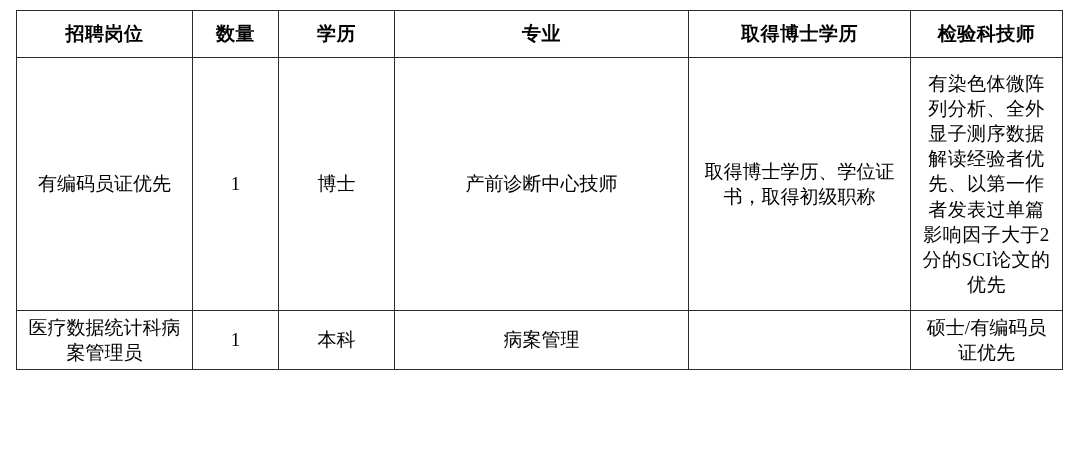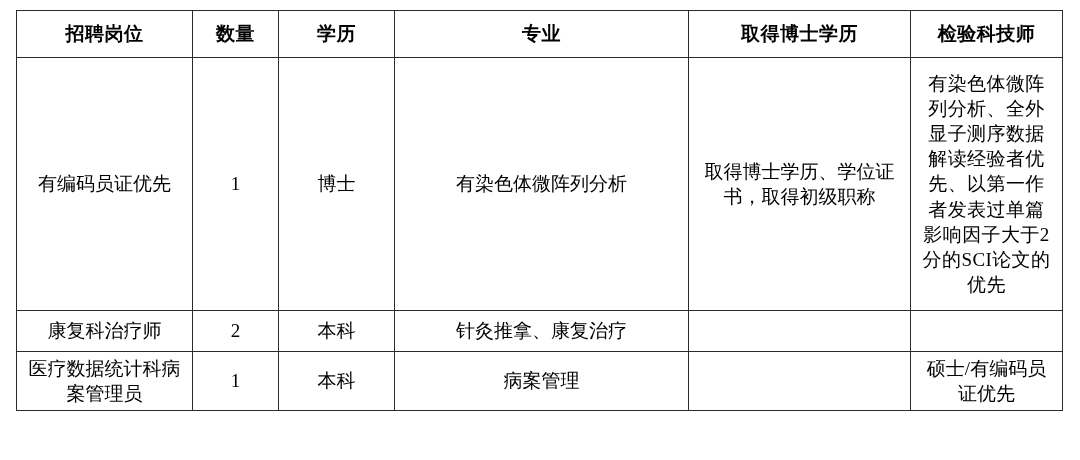--- a/index.html
+++ b/index.html
@@ -84,31 +84,23 @@
         <th>专业</th>
         <th>取得博士学历</th>
         <th>检验科技师</th>
       </tr>
     </thead>
     <tbody>
       <tr class="tall-row">
         <td>有编码员证优先</td>
         <td>1</td>
         <td>博士</td>
-        <td>有染色体微阵列分析</td>
+        <td>产前诊断中心技师</td>
         <td>取得博士学历、学位证书，取得初级职称</td>
         <td class="cell-other-long">有染色体微阵列分析、全外显子测序数据解读经验者优先、以第一作者发表过单篇影响因子大于2分的SCI论文的优先</td>
-      </tr>
-      <tr class="row-mid">
-        <td>康复科治疗师</td>
-        <td>2</td>
-        <td>本科</td>
-        <td>针灸推拿、康复治疗</td>
-        <td></td>
-        <td></td>
       </tr>
       <tr class="row-two">
         <td>医疗数据统计科病案管理员</td>
         <td>1</td>
         <td>本科</td>
         <td>病案管理</td>
         <td></td>
         <td>硕士/有编码员证优先</td>
       </tr>
     </tbody>

